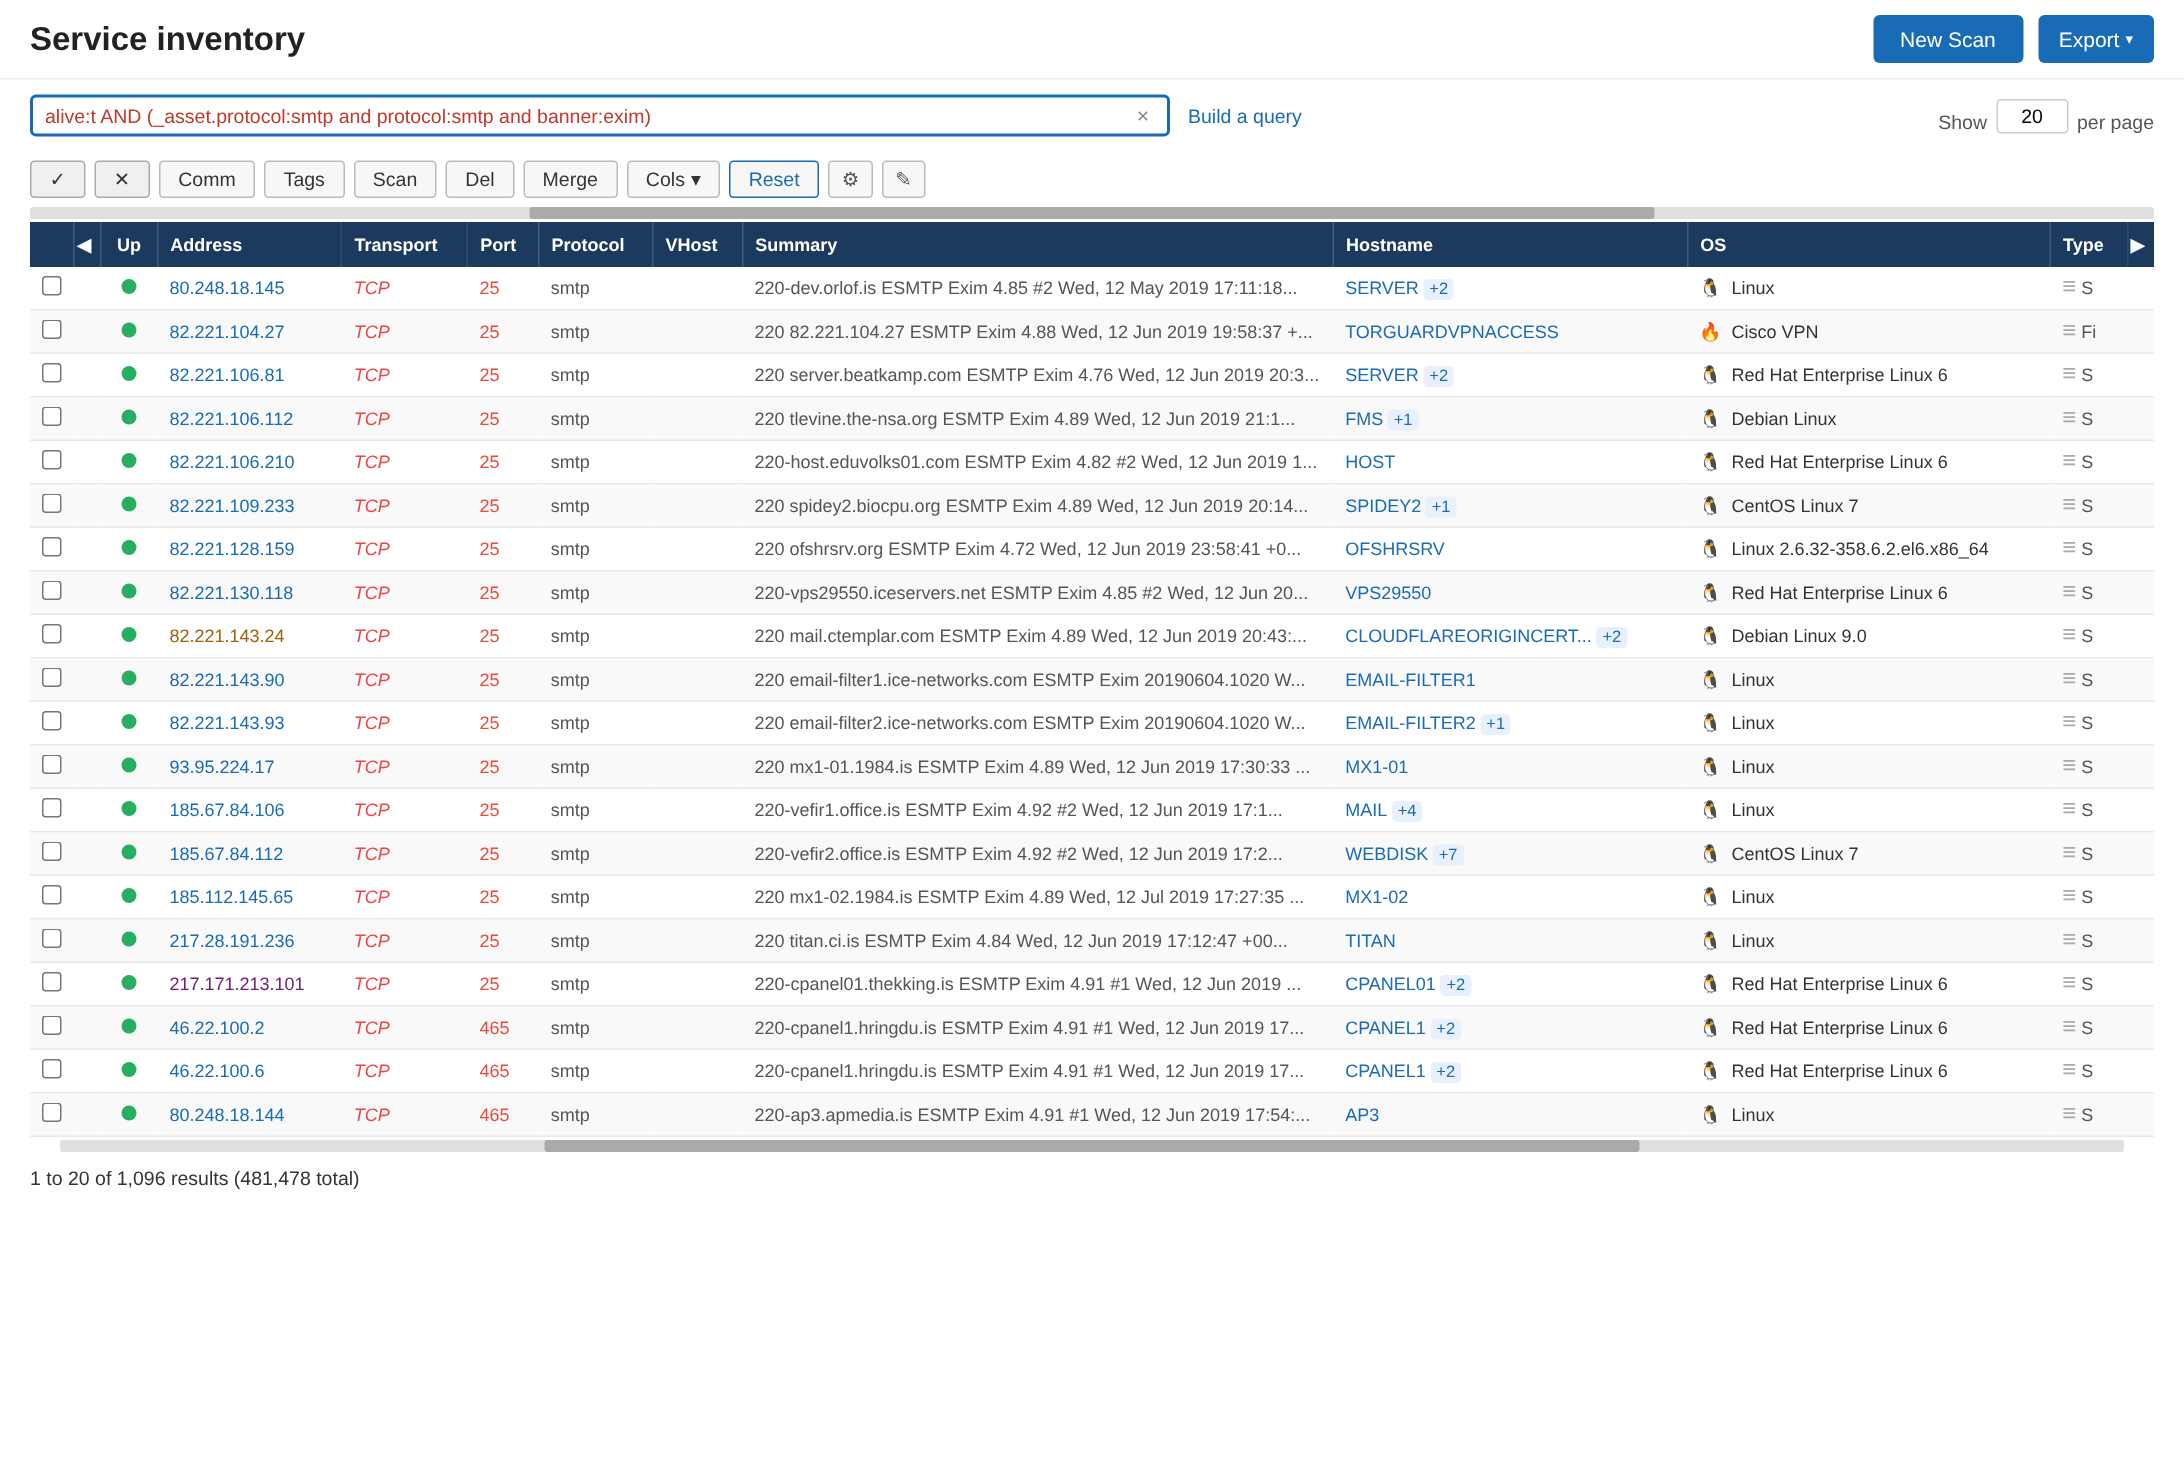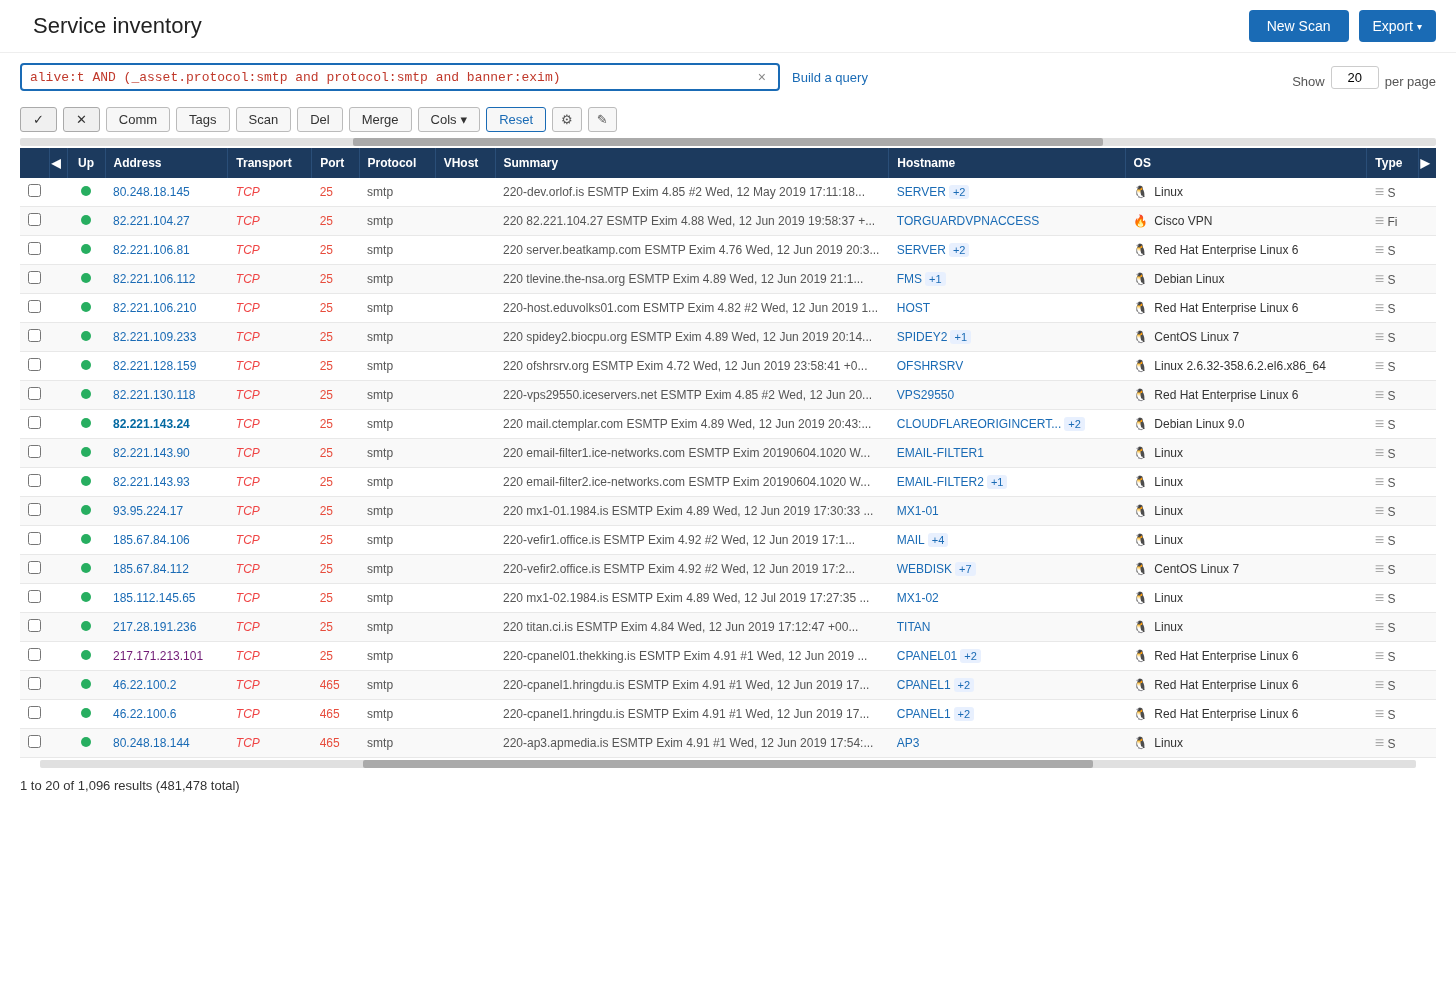--- a/index.html
+++ b/index.html
@@ -7,23 +7,22 @@
 
     .top-bar {
       display: flex;
       align-items: center;
       justify-content: space-between;
       padding: 10px 20px;
       border-bottom: 1px solid #eee;
     }
     .page-title {
       font-size: 22px;
-      font-weight: 400;
+      font-weight: 700;
       color: #222;
-      margin-left: 13px;
     }
     .top-actions {
       display: flex;
       gap: 10px;
       align-items: center;
     }
     .btn-new-scan {
       background: #1a6bb5;
       color: #fff;
       border: none;
@@ -62,21 +61,21 @@
       padding: 4px 8px;
       flex: 1;
       max-width: 760px;
       background: #fff;
     }
     .search-input {
       border: none;
       outline: none;
       font-size: 13px;
       color: #c0392b;
-      font-family: Liberation Mono, monospace;
+      font-family: Liberation Sans, sans-serif;
       width: 100%;
       background: transparent;
     }
     .search-clear {
       color: #888;
       cursor: pointer;
       font-size: 14px;
       padding: 0 4px;
     }
     .build-query-link {
@@ -472,21 +471,21 @@
       <td style="color:#555;">
         <span style="font-size:16px;color:#aaa;">≡</span>
         <span>S</span>
       </td>
       <td style="width:12px;"></td>
     </tr>
         <tr>
       <td class="col-check"><input type="checkbox" style="margin: 0px;"></td>
       <td style="width:12px;"></td>
       <td class="col-up"><span class="dot-green"></span></td>
-      <td class="col-address" style="color:#0369a1;font-weight:700;cursor:pointer;">82.221.143.24</td>
+      <td class="col-address" style="color:#a16207;font-weight:400;cursor:pointer;">82.221.143.24</td>
       <td class="col-transport">TCP</td>
       <td class="col-port" style="color:#e74c3c;font-weight:500;">25</td>
       <td class="col-protocol">smtp</td>
       <td></td>
       <td class="col-summary" style="max-width:340px;overflow:hidden;text-overflow:ellipsis;color:#555;">220 mail.ctemplar.com ESMTP Exim 4.89 Wed, 12 Jun 2019 20:43:...</td>
       <td><span style="color:#1a6bb5;font-weight:500;cursor:pointer;">CLOUDFLAREORIGINCERT...</span><span style="display:inline-block;background:#e8f0fe;color:#1a6bb5;border-radius:3px;padding:1px 4px;font-size:11px;margin-left:3px;">+2</span></td>
       <td>
         <span style="margin-right:3px;">🐧</span>
         <span>Debian Linux 9.0</span>
       </td>

